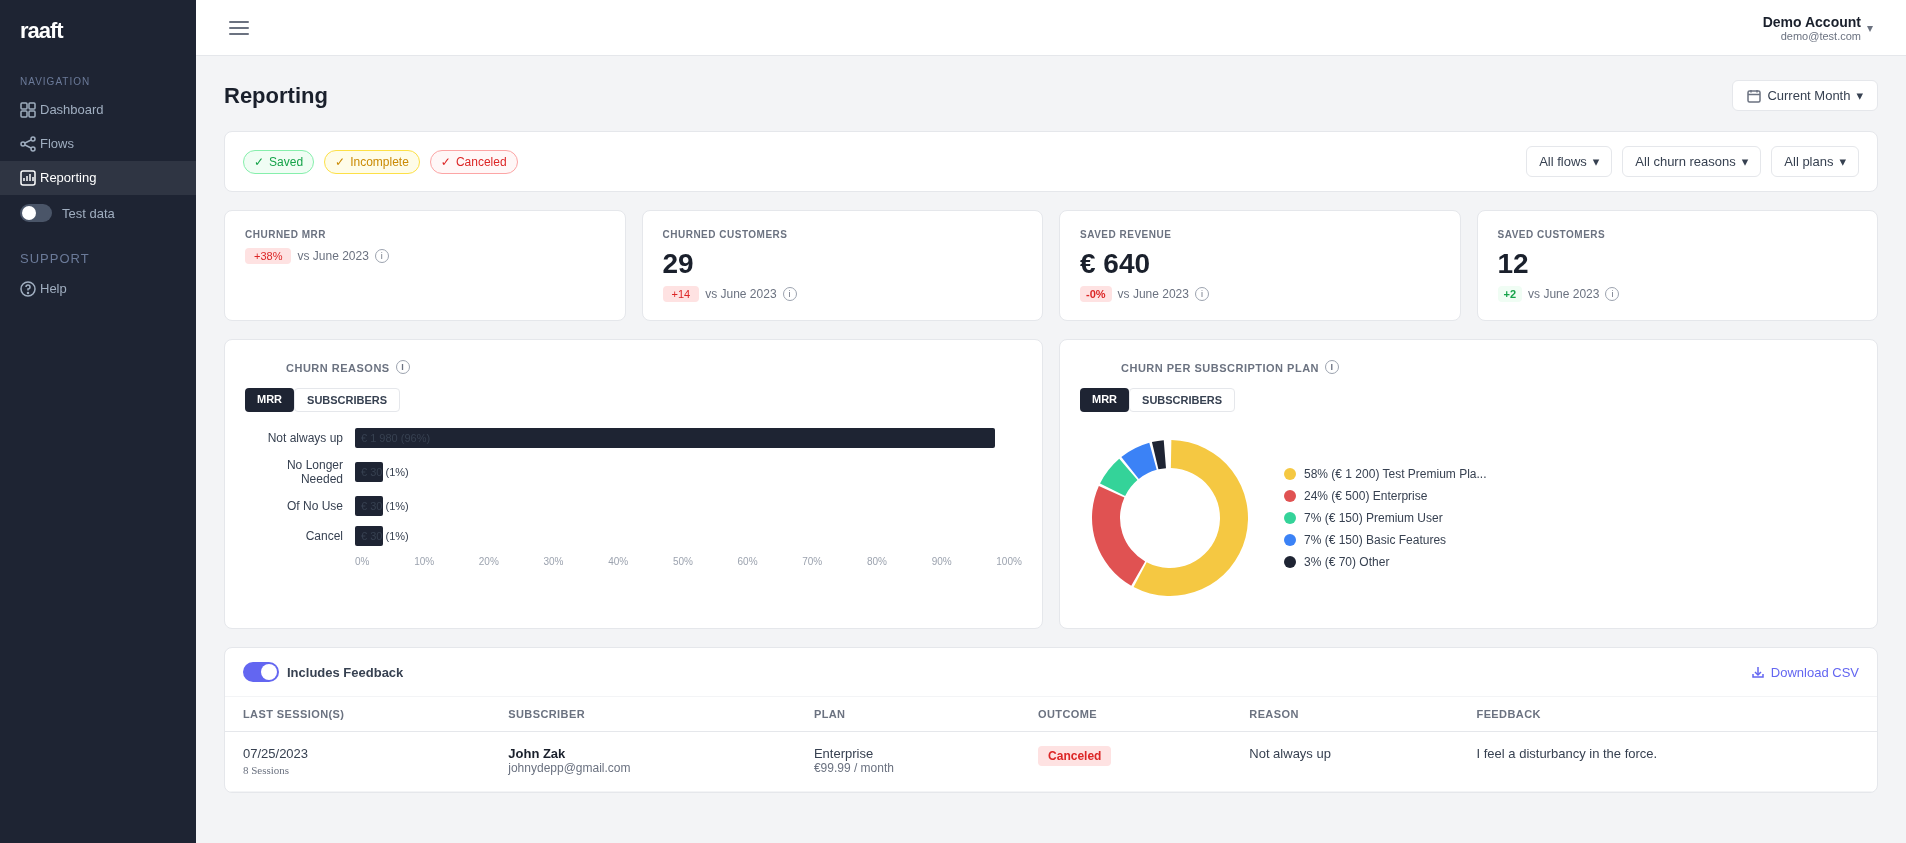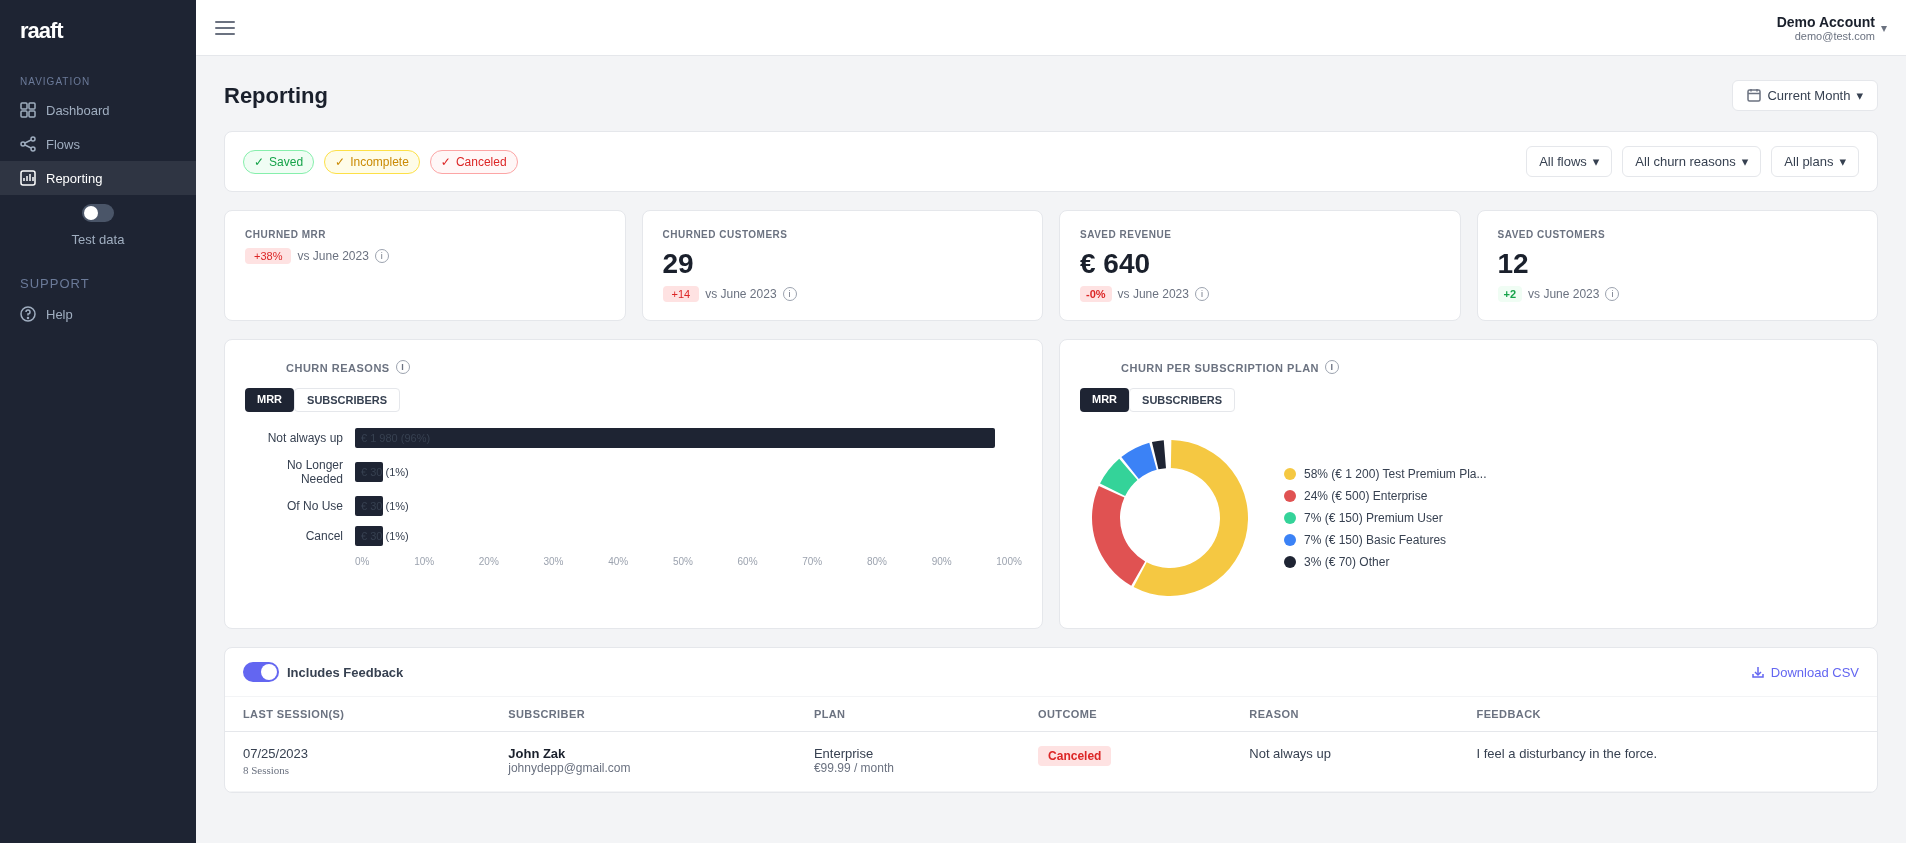--- a/index.html
+++ b/index.html
@@ -3,47 +3,47 @@
   <meta charset="utf-8">
   <style>
     * { box-sizing: border-box; margin: 0; padding: 0; }
     body { font-family: -apple-system, BlinkMacSystemFont, 'Segoe UI', sans-serif; background: #f3f4f6; display: flex; height: 100vh; overflow: hidden; }
 
     
     .sidebar { width: 196px; background: #1e2433; color: #fff; display: flex; flex-direction: column; flex-shrink: 0; height: 100vh; }
     .sidebar-logo { padding: 18px 20px; }
     .logo-text { color: #fff; font-size: 22px; font-weight: 700; letter-spacing: -1px; }
     .nav-section-label { padding: 14px 20px 6px; font-size: 10px; color: #6b7a99; letter-spacing: 1px; text-transform: uppercase; }
-    .nav-item { display: flex; align-items: center; gap: 10px; padding: 9px 20px; cursor: pointer; color: #a0aec0; font-size: 13px; border-radius: 0; transition: background 0.15s; }
+    .nav-item { display: flex; align-items: flex-start; gap: 4px; padding: 9px 20px; cursor: pointer; color: #a0aec0; font-size: 13px; border-radius: 0; transition: background 0.15s; }
     .nav-item.active { color: #fff; background: rgba(255,255,255,0.08); }
     .nav-icon { width: 16px; height: 16px; flex-shrink: 0; }
-    .nav-toggle { display: flex; align-items: center; gap: 10px; padding: 9px 20px; flex-direction: column; }
+    .nav-toggle { display: flex; align-items: center; gap: 10px; padding: 9px 20px; }
     .toggle-switch { width: 32px; height: 18px; background: #4a5568; border-radius: 9px; position: relative; cursor: pointer; }
     .toggle-knob { width: 14px; height: 14px; background: #fff; border-radius: 50%; position: absolute; top: 2px; left: 2px; }
     .toggle-label { font-size: 13px; color: #a0aec0; }
     .support-label { padding: 20px 20px 6px; font-size: 13px; color: #6b7a99; letter-spacing: 1px; text-transform: uppercase; }
 
     
     .main { flex: 1; overflow-y: auto; background: #f3f4f6; }
 
     
-    .top-bar { background: #fff; border-bottom: 1px solid #e5e7eb; padding: 0 19px; height: 56px; display: flex; align-items: center; justify-content: space-between; }
+    .top-bar { background: #fff; border-bottom: 1px solid #e5e7eb; padding: 0 33px; height: 56px; display: flex; align-items: center; justify-content: space-between; }
     .hamburger { display: flex; flex-direction: column; gap: 4px; cursor: pointer; }
     .hamburger span { width: 20px; height: 2px; background: #6b7280; border-radius: 1px; }
     .account-info { display: flex; align-items: center; gap: 6px; cursor: pointer; }
     .account-name { font-size: 14px; font-weight: 600; color: #1a202c; }
     .account-email { font-size: 11px; color: #6b7280; }
     .account-text { text-align: right; }
     .chevron-down { color: #6b7280; font-size: 12px; }
 
     
     .page { padding: 24px 28px; }
     .page-header { display: flex; align-items: center; justify-content: space-between; margin-bottom: 20px; }
     .page-title { font-size: 22px; font-weight: 700; color: #1a202c; }
-    .date-filter { display: flex; gap: 6px; background: #fff; border: 1px solid #e5e7eb; border-radius: 6px; padding: 7px 14px; cursor: pointer; font-size: 13px; color: #374151; }
+    .date-filter { display: flex; align-items: center; gap: 6px; background: #fff; border: 1px solid #e5e7eb; border-radius: 6px; padding: 7px 14px; cursor: pointer; font-size: 13px; color: #374151; }
     .date-filter svg { color: #6b7280; }
 
     
     .filter-row { background: #fff; border: 1px solid #e5e7eb; border-radius: 8px; padding: 14px 18px; display: flex; align-items: center; justify-content: space-between; margin-bottom: 18px; }
     .filter-badges { display: flex; gap: 10px; align-items: center; }
     .badge { display: flex; align-items: center; gap: 5px; padding: 4px 10px; border-radius: 20px; font-size: 12px; font-weight: 500; }
     .badge-saved { background: #f0fdf4; color: #16a34a; border: 1px solid #86efac; }
     .badge-incomplete { background: #fefce8; color: #ca8a04; border: 1px solid #fde047; }
     .badge-canceled { background: #fff7f7; color: #dc2626; border: 1px solid #fca5a5; }
     .filter-dropdowns { display: flex; gap: 10px; }

